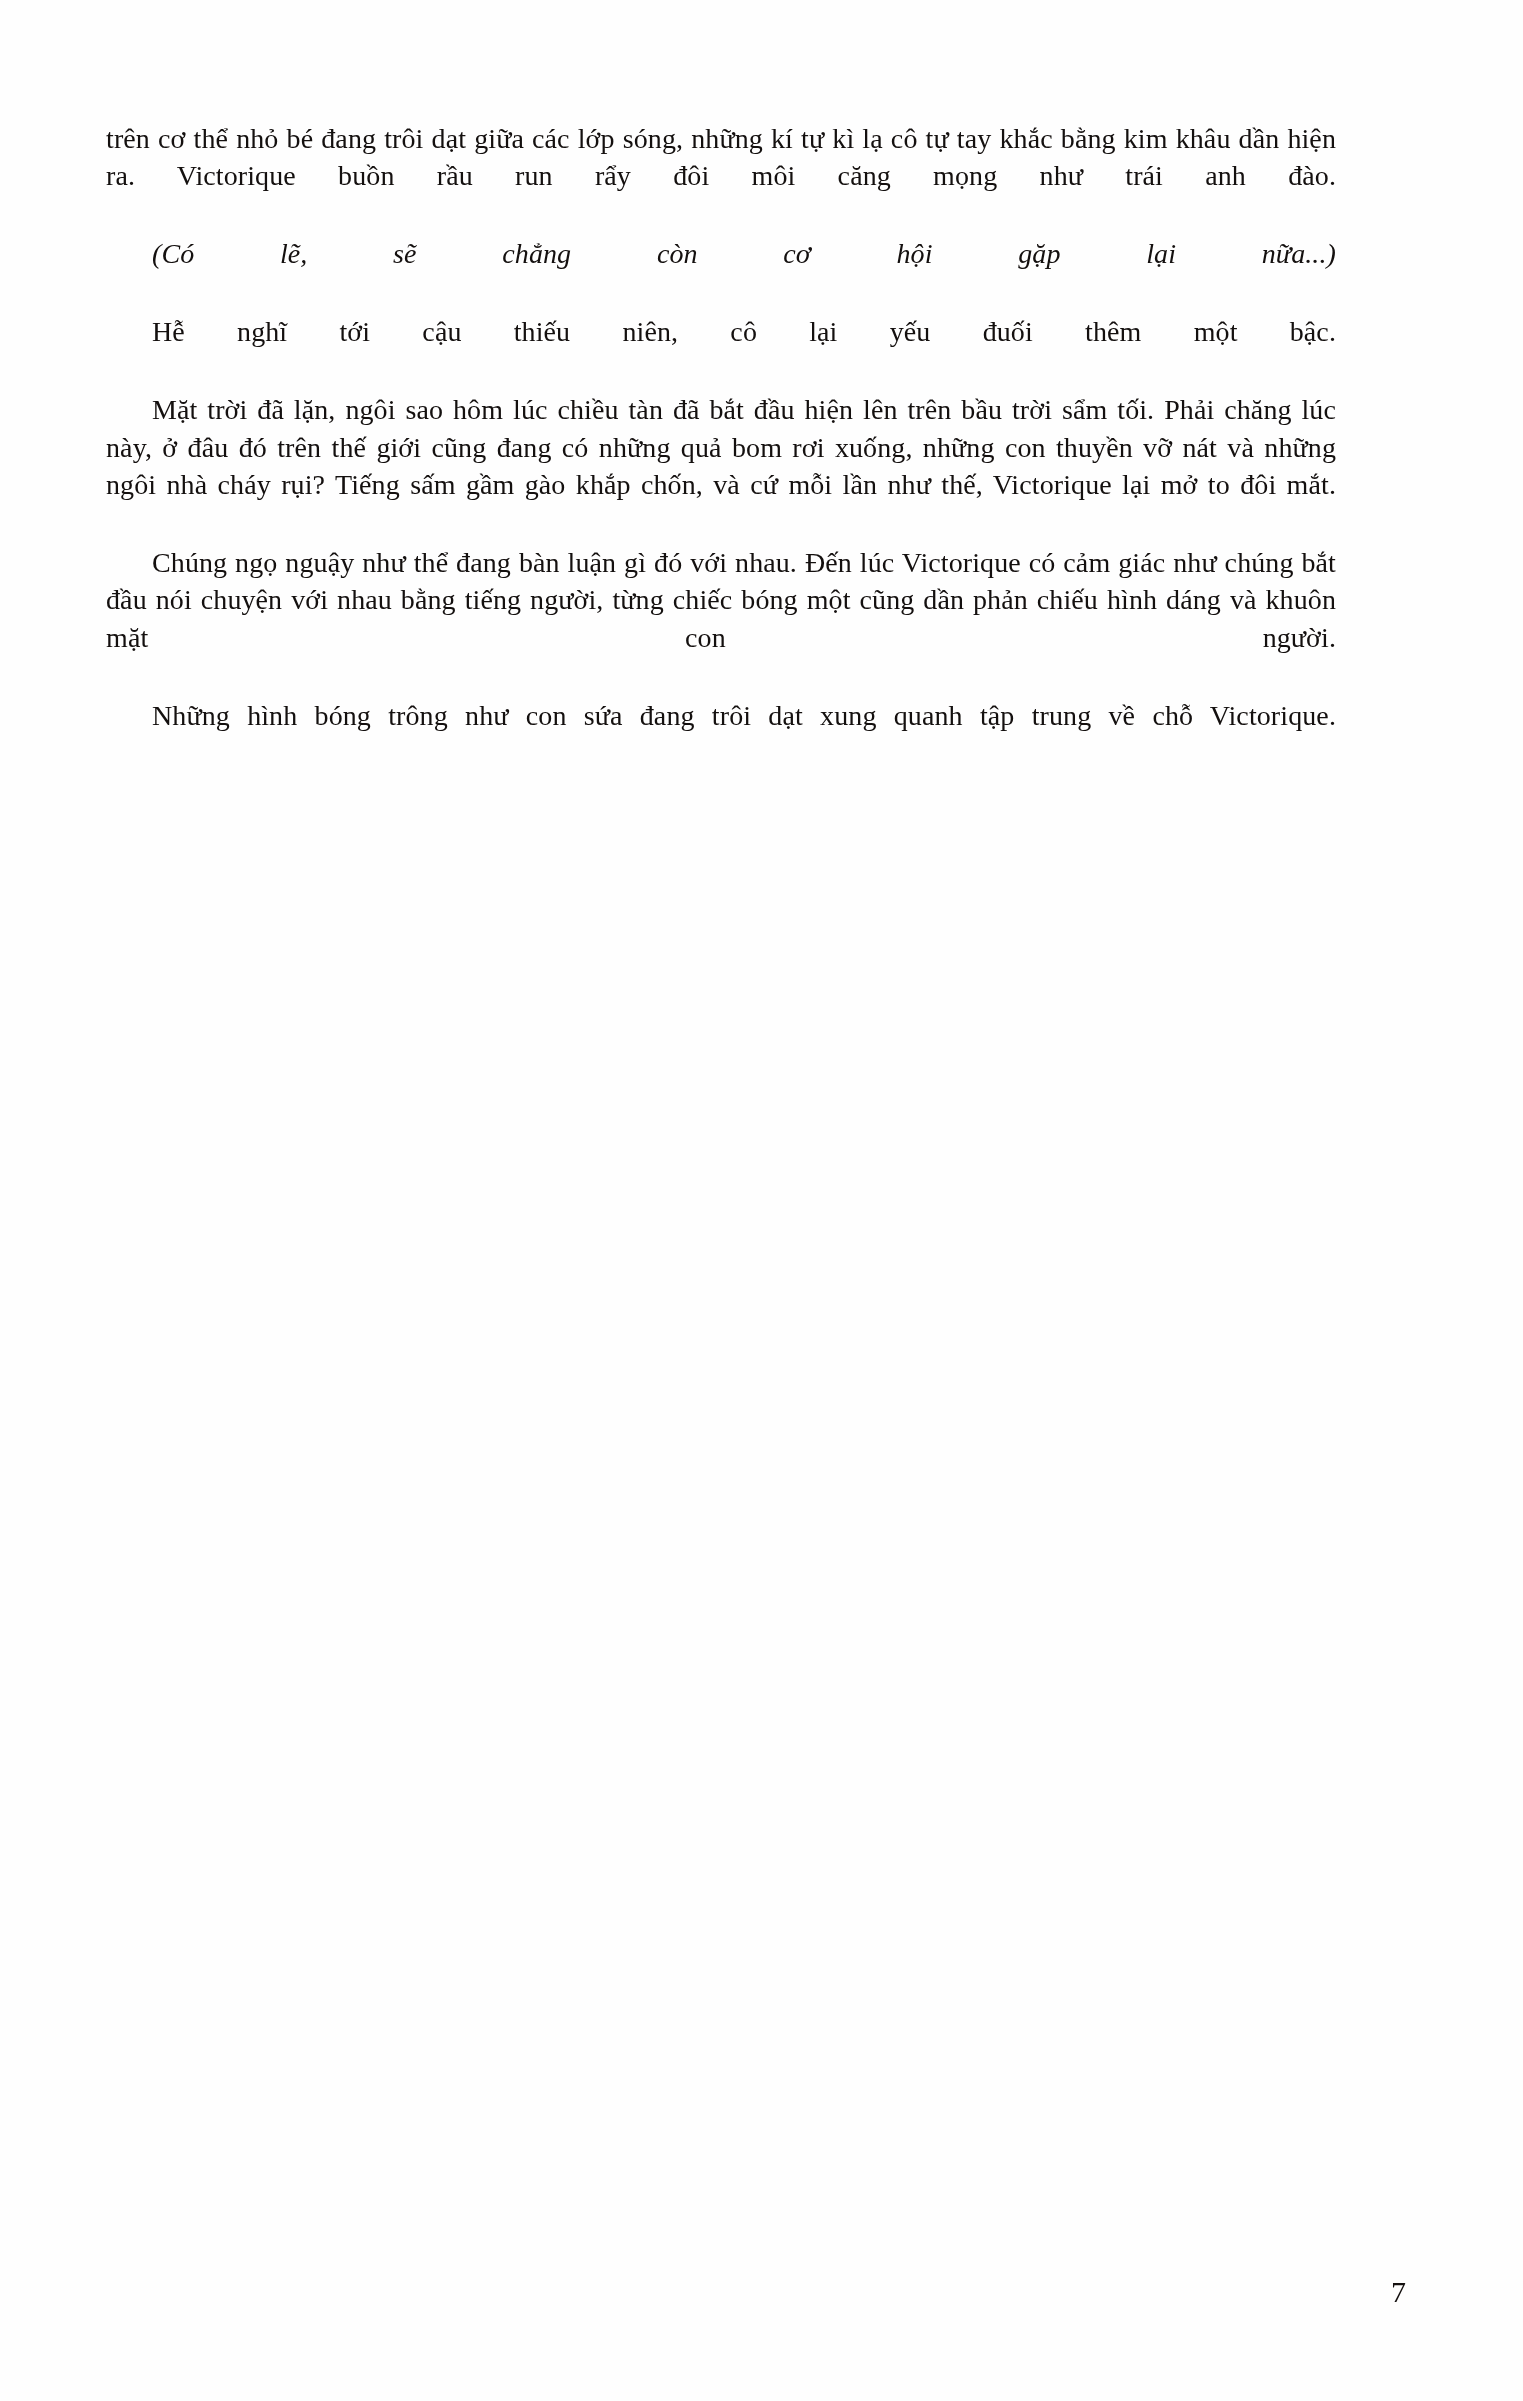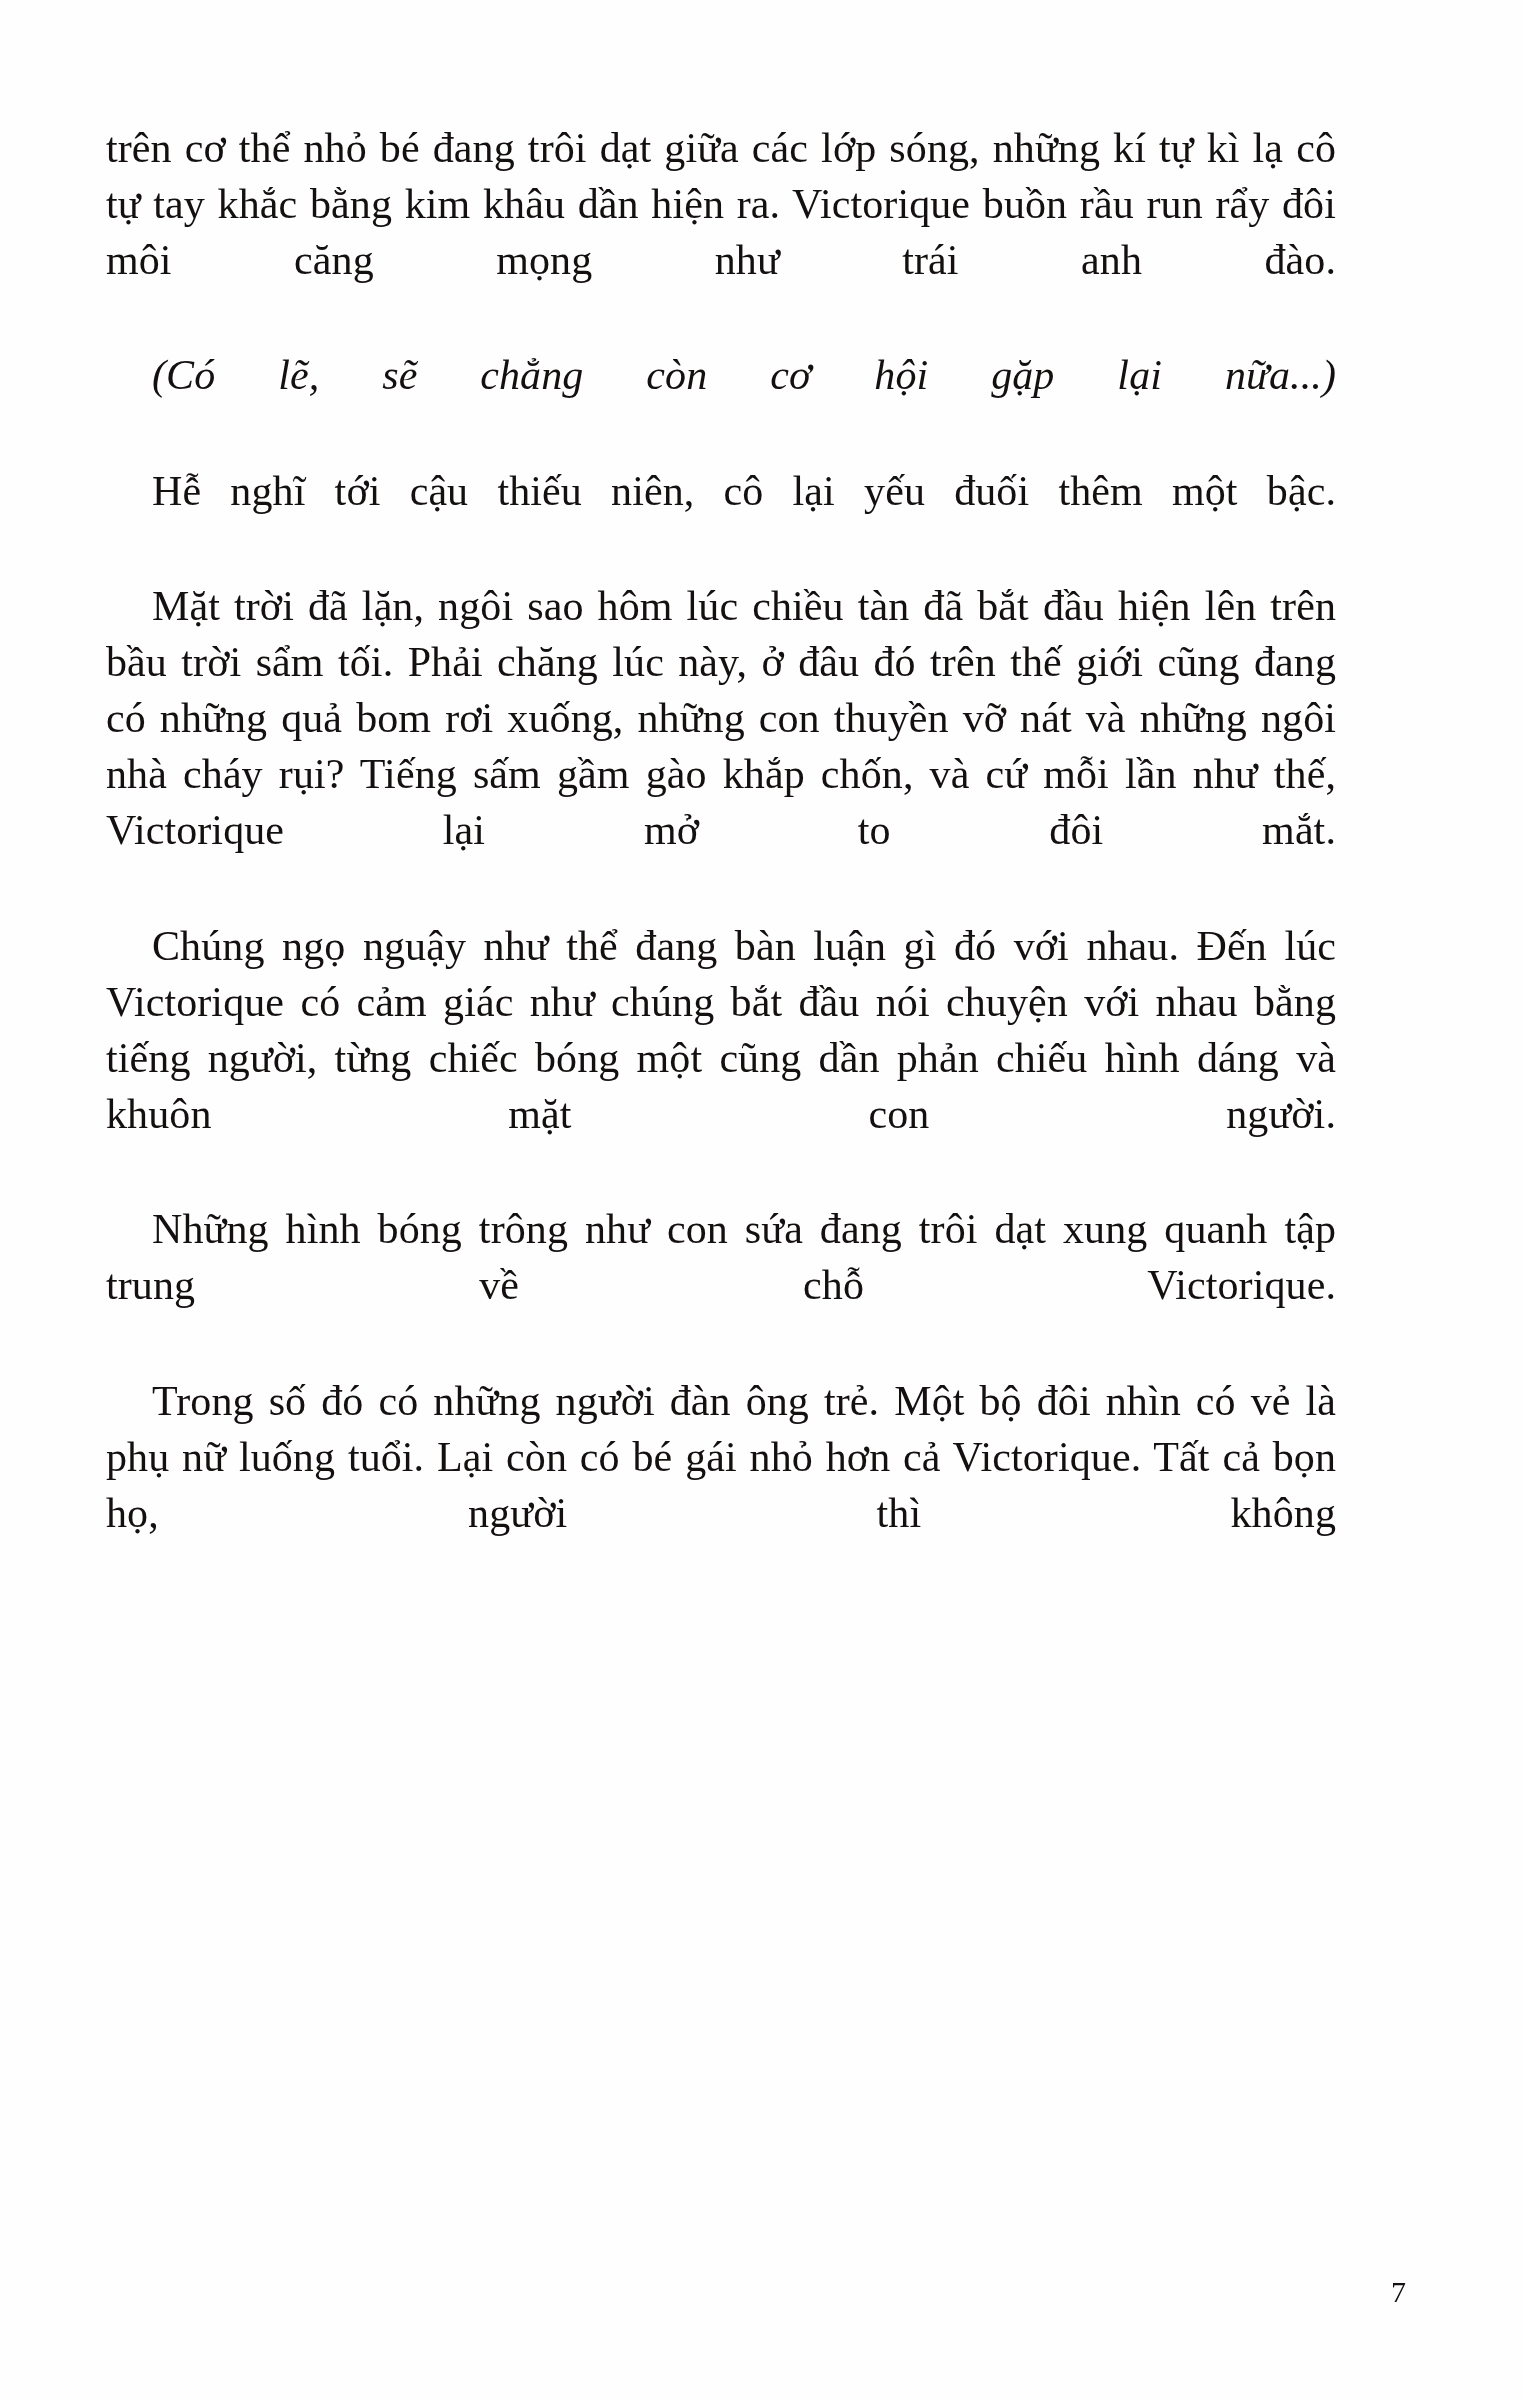--- a/index.html
+++ b/index.html
@@ -23,21 +23,21 @@
     overflow: hidden;
   }
   .text-column {
     position: absolute;
     left: 106px;
     top: 120px;
     width: 1230px;
   }
   p.para {
     margin: 0 0 3.2px 0;
-    font-size: 42px;
+    font-size: 28px;
     line-height: 1.335;
     text-align: justify;
     text-justify: inter-word;
     letter-spacing: 0.1px;
     word-spacing: 0.8px;
   }
   p.para.indent {
     text-indent: 46px;
   }
   p.para.noindent {
@@ -74,20 +74,19 @@
     <p class="para italic">(Có lẽ, sẽ chẳng còn cơ hội gặp lại nữa...)</p>
 
     <p class="para indent">Hễ nghĩ tới cậu thiếu niên, cô lại yếu đuối thêm một bậc.</p>
 
     <p class="para indent">Mặt trời đã lặn, ngôi sao hôm lúc chiều tàn đã bắt đầu hiện lên trên bầu trời sẩm tối. Phải chăng lúc này, ở đâu đó trên thế giới cũng đang có những quả bom rơi xuống, những con thuyền vỡ nát và những ngôi nhà cháy rụi? Tiếng sấm gầm gào khắp chốn, và cứ mỗi lần như thế, Victorique lại mở to đôi mắt.</p>
 
     <p class="para indent">Chúng ngọ nguậy như thể đang bàn luận gì đó với nhau. Đến lúc Victorique có cảm giác như chúng bắt đầu nói chuyện với nhau bằng tiếng người, từng chiếc bóng một cũng dần phản chiếu hình dáng và khuôn mặt con người.</p>
 
     <p class="para indent">Những hình bóng trông như con sứa đang trôi dạt xung quanh tập trung về chỗ Victorique.</p>
 
-    <p class="para indent">Trong số đó có những người đàn ông trẻ. Một bộ đôi nhìn có vẻ là phụ nữ luống tuổi. Lại còn có bé gái nhỏ hơn cả Victorique. Tất cả bọn họ, người thì không</p>
 
   </div>
 
   <div class="page-number">7</div>
 
 </div>
 
 
 </body></html>

